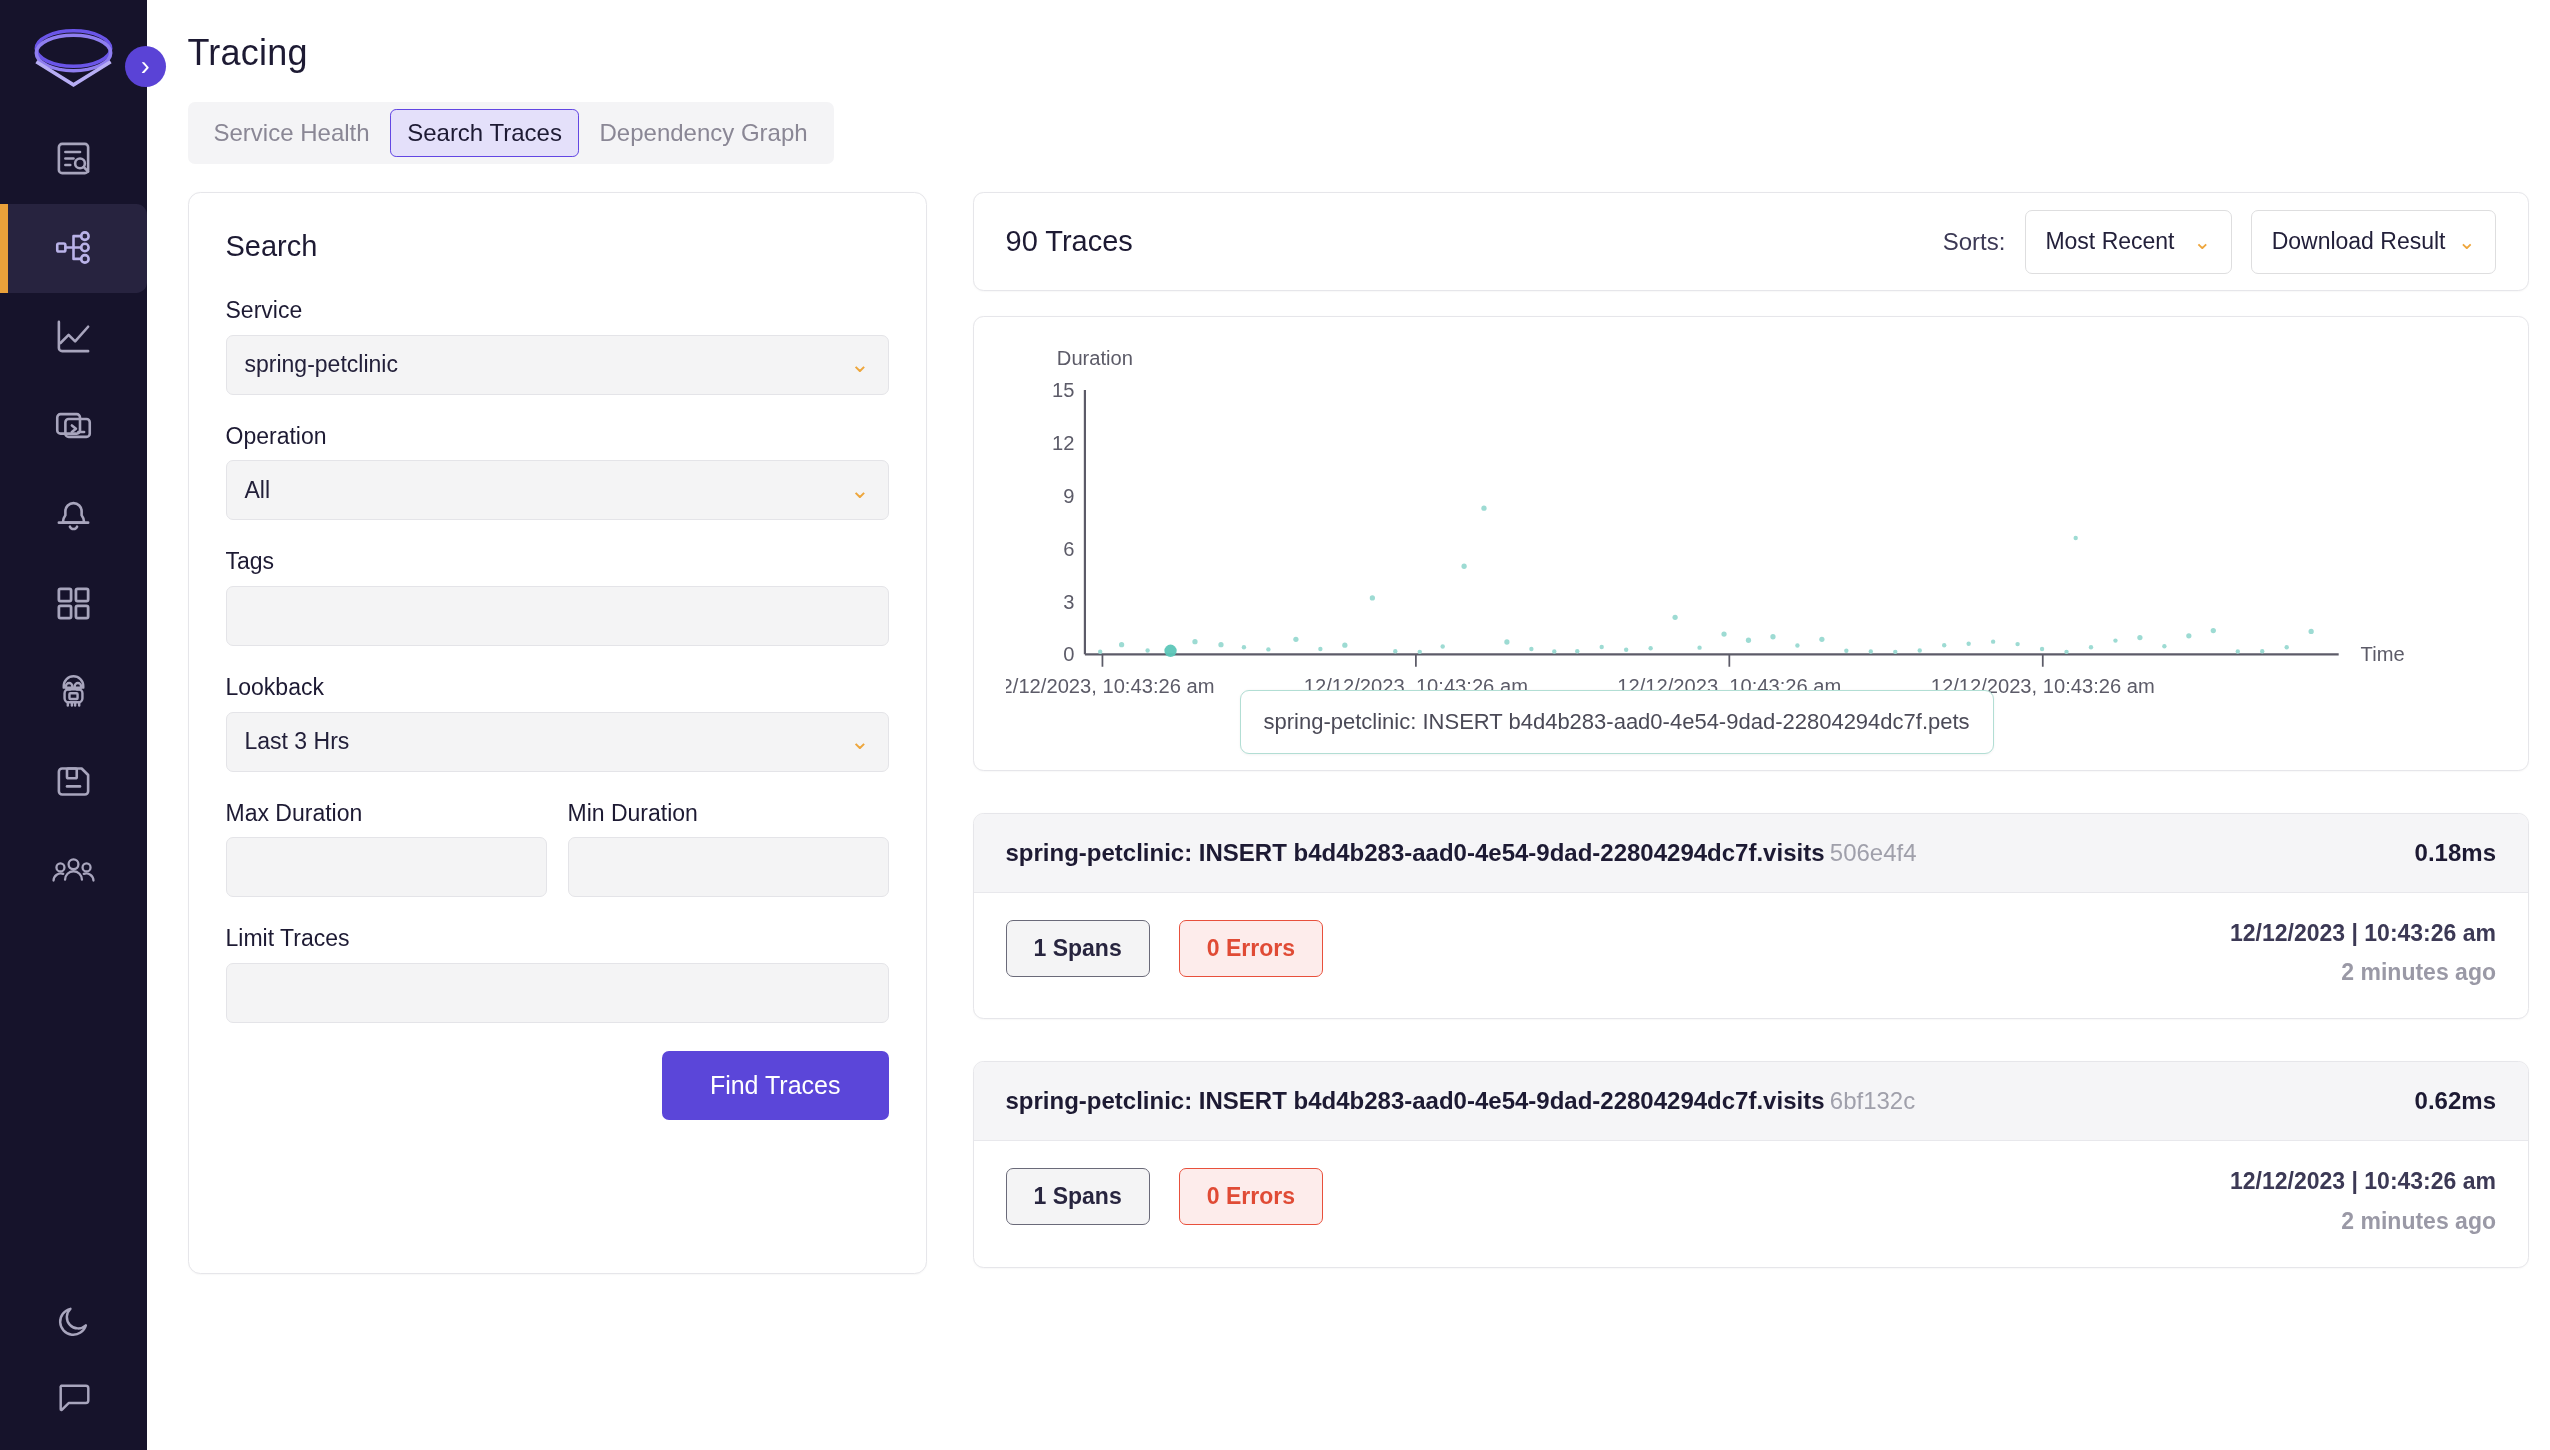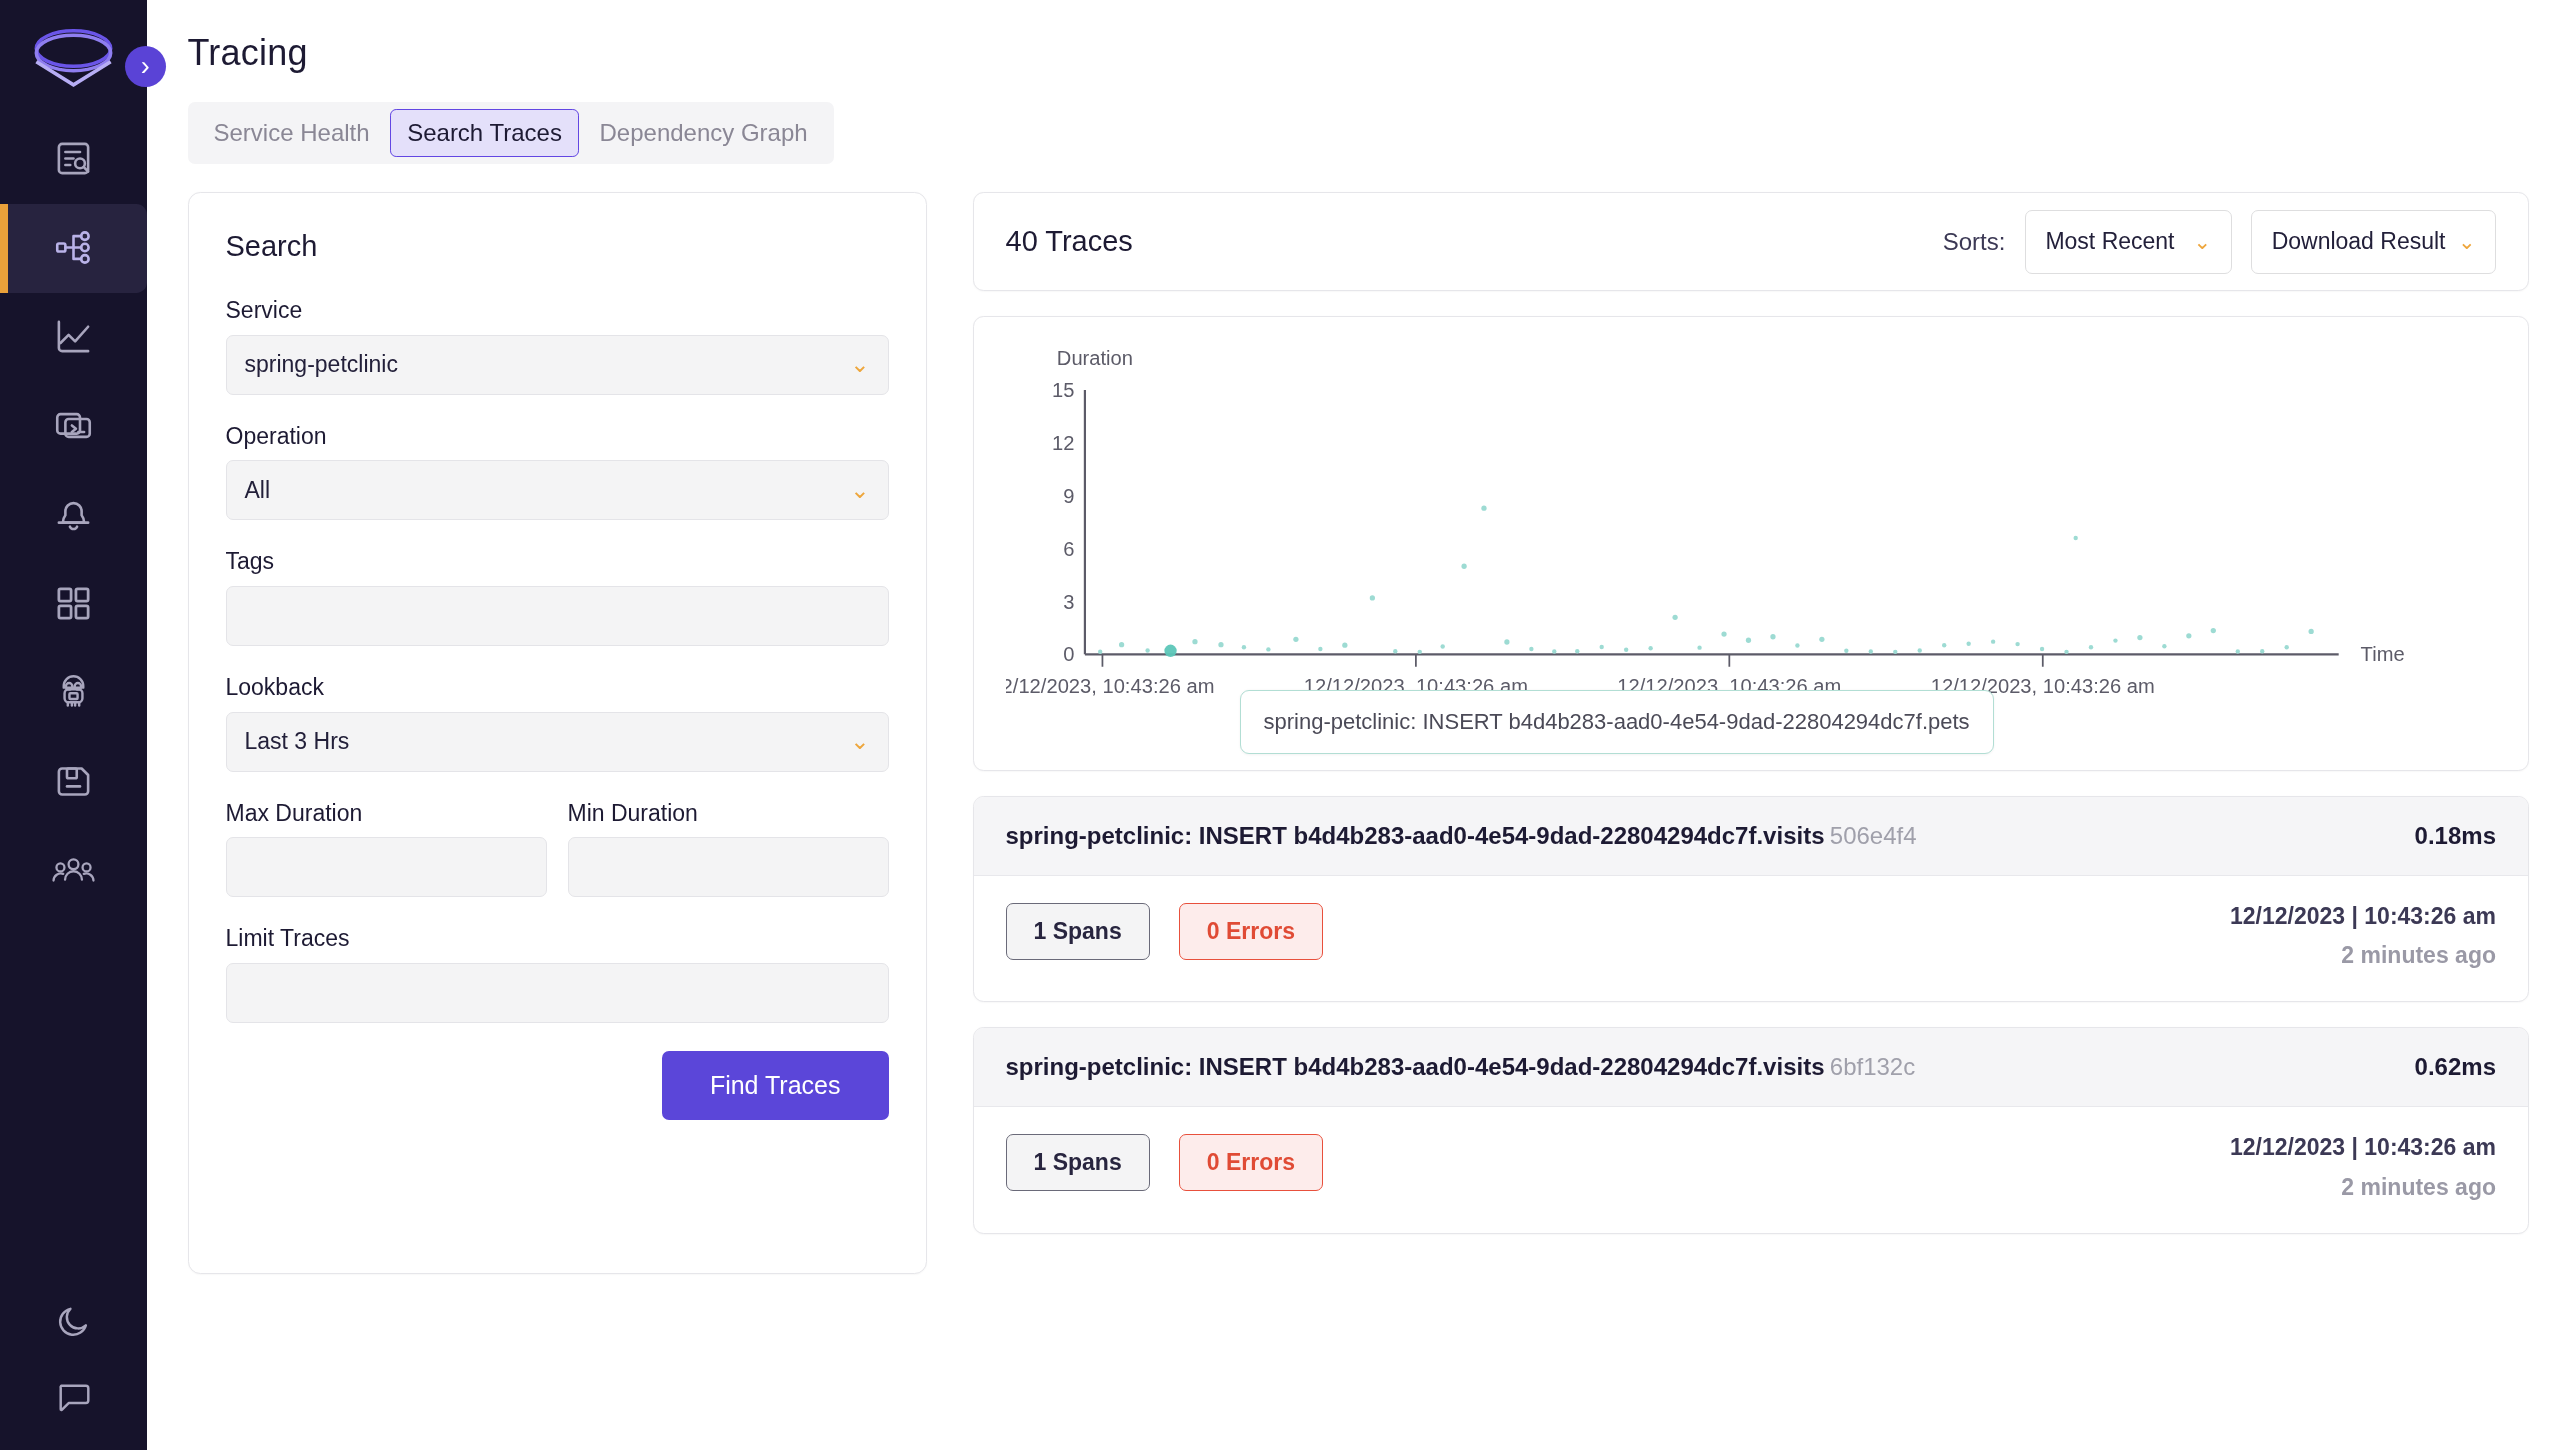--- a/index.html
+++ b/index.html
@@ -159,21 +159,21 @@
     background: #fff;
     border: 0.9px solid #b2ded4;
     border-radius: 9px;
     padding: 18px 23px;
     font-size: 22px; color: #4b4a57;
     white-space: nowrap;
     box-shadow: 0 0.9px 2.7px rgba(0,0,0,0.05);
   }
 
   
-  .trace-card { overflow: hidden; }
+  .trace-card { overflow: hidden; margin-top: 17px; }
   .trace-head {
     background: #f5f5f7;
     border-bottom: 0.9px solid #e8e8ec;
     padding: 25px 32px;
     display: flex; align-items: center;
   }
   .trace-name { font-size: 24px; font-weight: bold; color: #1d1a33; }
   .trace-id { color: #a0a0ab; font-weight: normal; margin-left: 5.3px; }
   .trace-dur { margin-left: auto; font-size: 24px; font-weight: bold; color: #1d1a33; }
   .trace-body { padding: 27px 32px 32px 32px; display: flex; align-items: flex-start; }
@@ -385,21 +385,21 @@
         <div class="text-box" placeholder=""></div>
 
         <div class="find-row">
           <button class="find-btn">Find Traces</button>
         </div>
       </section>
 
       <section class="results">
 
         <div class="panel results-header">
-          <div class="trace-count">40 Traces</div>
+          <div class="trace-count">90 Traces</div>
           <div class="sorts-area">
             <span class="sorts-label">Sorts:</span>
             <div class="mini-select">
               <span>Most Recent</span>
               <span class="chev">⌄</span>
             </div>
             <div class="mini-select dl">
               <span>Download Result</span>
               <span class="chev">⌄</span>
             </div>

